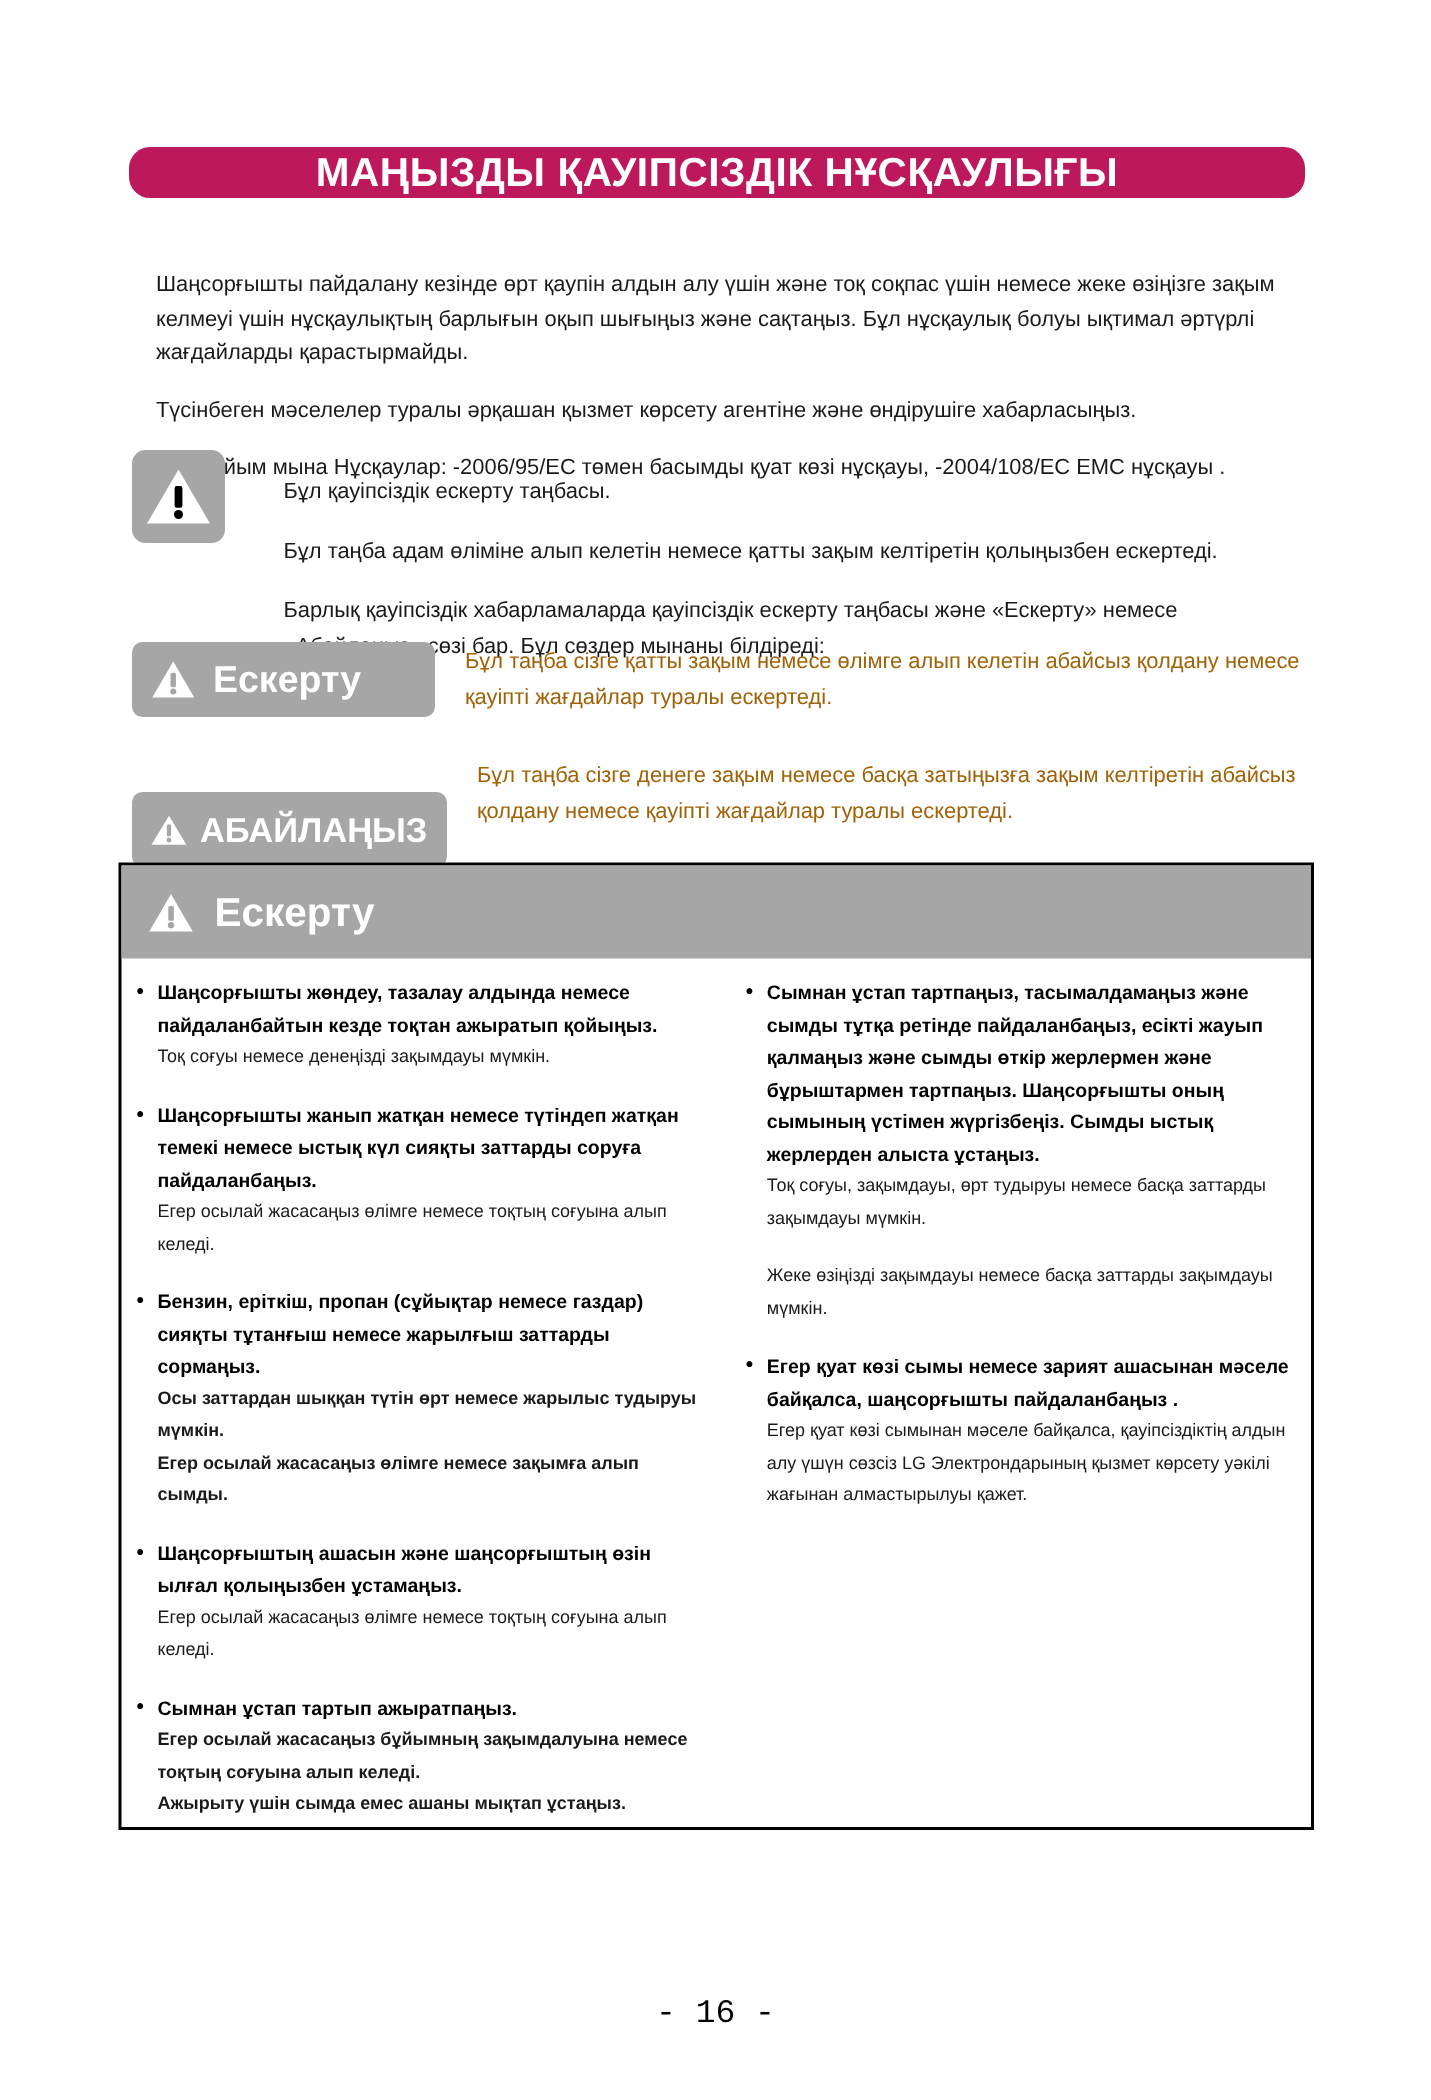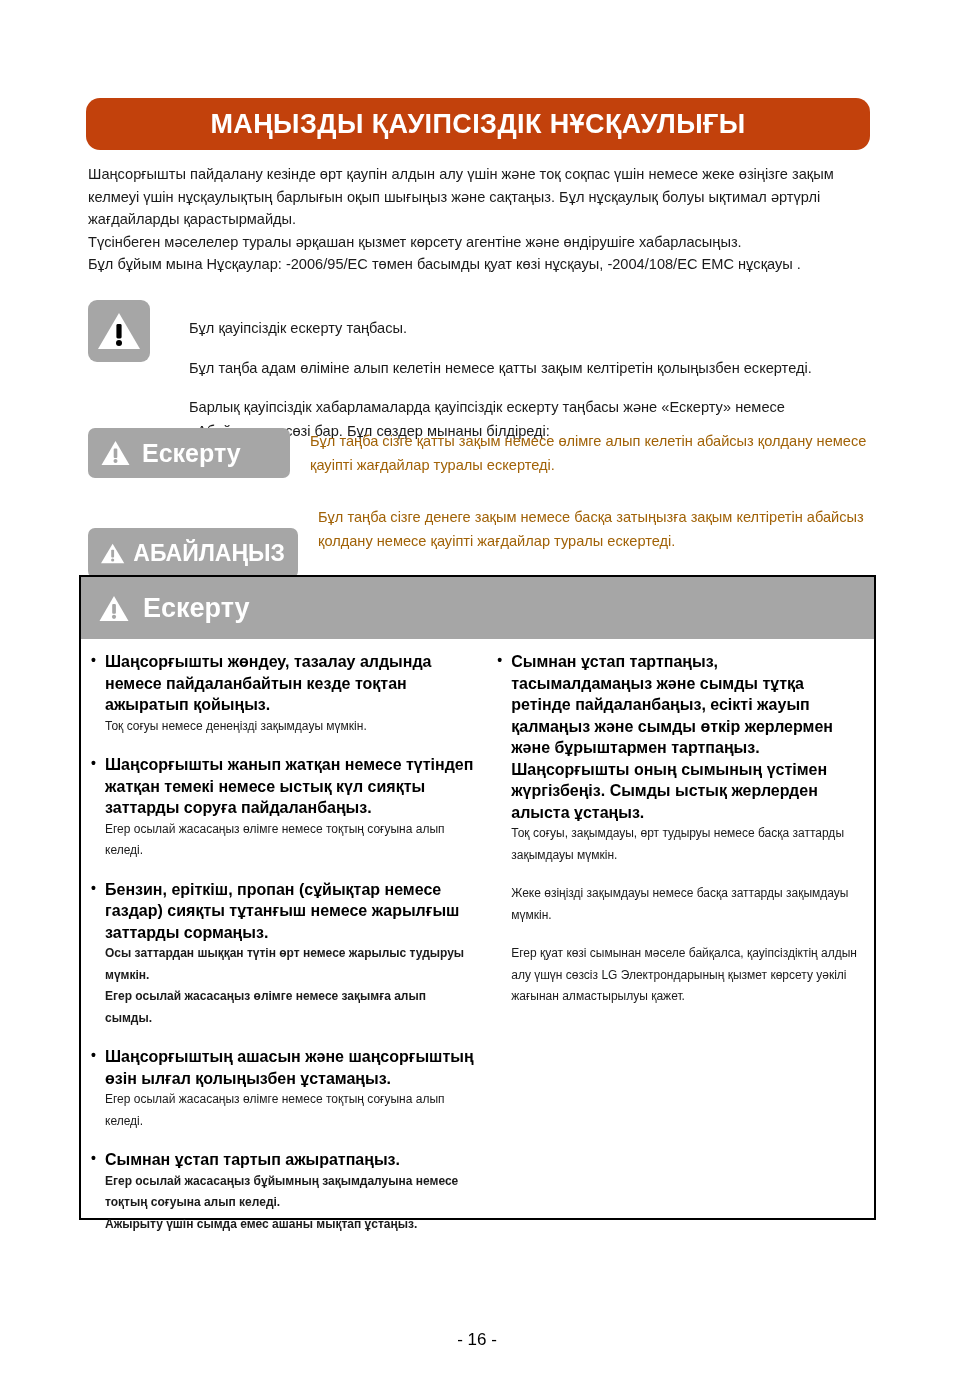--- a/index.html
+++ b/index.html
@@ -24,22 +24,22 @@
     box-sizing: border-box;
     padding: 0;
   }
 
   
   .title-banner {
     position: absolute;
     left: 86px;
     top: 98px;
     width: 784px;
-    height: 52px;
-    background: #c2410c;
+    height: 34px;
+    background: #be185d;
     border-radius: 14px;
     display: flex;
     align-items: center;
     justify-content: center;
   }
   .title-banner .title-text {
     color: #ffffff;
     font-size: 27px;
     font-weight: bold;
     letter-spacing: 0.4px;
@@ -50,21 +50,21 @@
   
   .intro {
     position: absolute;
     left: 88px;
     top: 163px;
     width: 790px;
     font-size: 14.6px;
     line-height: 22.5px;
     color: #1a1a1a;
   }
-  .intro p { margin: 0; }
+  .intro p { margin: 16px; }
 
   
   .symbol-block {
     position: absolute;
     left: 88px;
     top: 300px;
     width: 790px;
     display: flex;
     align-items: flex-start;
   }
@@ -171,21 +171,21 @@
   .warn-col.left  { width: 406px; padding-right: 12px; }
   .warn-col.right { width: 382px; padding-left: 10px; }
 
   .item { margin-bottom: 17px; }
   .item:last-child { margin-bottom: 0; }
 
   .item-head {
     position: relative;
     padding-left: 14px;
     font-weight: bold;
-    font-size: 16px;
+    font-size: 13px;
     line-height: 21.5px;
     color: #000000;
   }
   .item-head::before {
     content: "\2022";
     position: absolute;
     left: 0;
     top: -1px;
     font-size: 14px;
     line-height: 21.5px;
@@ -199,22 +199,23 @@
   }
   .item-body p { margin: 0; font-weight: bold; }
 
   
   .page-footer {
     position: absolute;
     left: 0;
     top: 1330px;
     width: 954px;
     text-align: center;
-    font-size: 17px;
+    font-size: 22px;
     color: #000000;
+    font-family: Liberation Mono, monospace;
   }
 </style>
 </head>
 <body>
 
 <div class="page">
 
   <div class="title-banner">
     <span class="title-text">МАҢЫЗДЫ ҚАУІПСІЗДІК НҰСҚАУЛЫҒЫ</span>
   </div>
@@ -320,20 +321,21 @@
         <div class="item">
           <div class="item-head">Сымнан ұстап тартпаңыз, тасымалдамаңыз және сымды тұтқа ретінде пайдаланбаңыз, есікті жауып қалмаңыз және сымды өткір жерлермен және бұрыштармен тартпаңыз. Шаңсорғышты оның сымының үстімен жүргізбеңіз. Сымды ыстық жерлерден алыста ұстаңыз.</div>
           <div class="item-body">Тоқ соғуы, зақымдауы, өрт тудыруы немесе басқа заттарды зақымдауы мүмкін.</div>
         </div>
 
         <div class="item">
           <div class="item-body">Жеке өзіңізді зақымдауы немесе басқа заттарды зақымдауы мүмкін.</div>
         </div>
 
         <div class="item">
+          <div class="item-head">Егер қуат көзі сымы немесе зарият ашасынан мәселе байқалса, шаңсорғышты пайдаланбаңыз .</div>
           <div class="item-body">Егер қуат көзі сымынан мәселе байқалса, қауіпсіздіктің алдын алу үшүн сөзсіз LG Электрондарының қызмет көрсету уәкілі жағынан алмастырылуы қажет.</div>
         </div>
 
       </div>
 
     </div>
   </div>
 
   <div class="page-footer">- 16 -</div>
 

